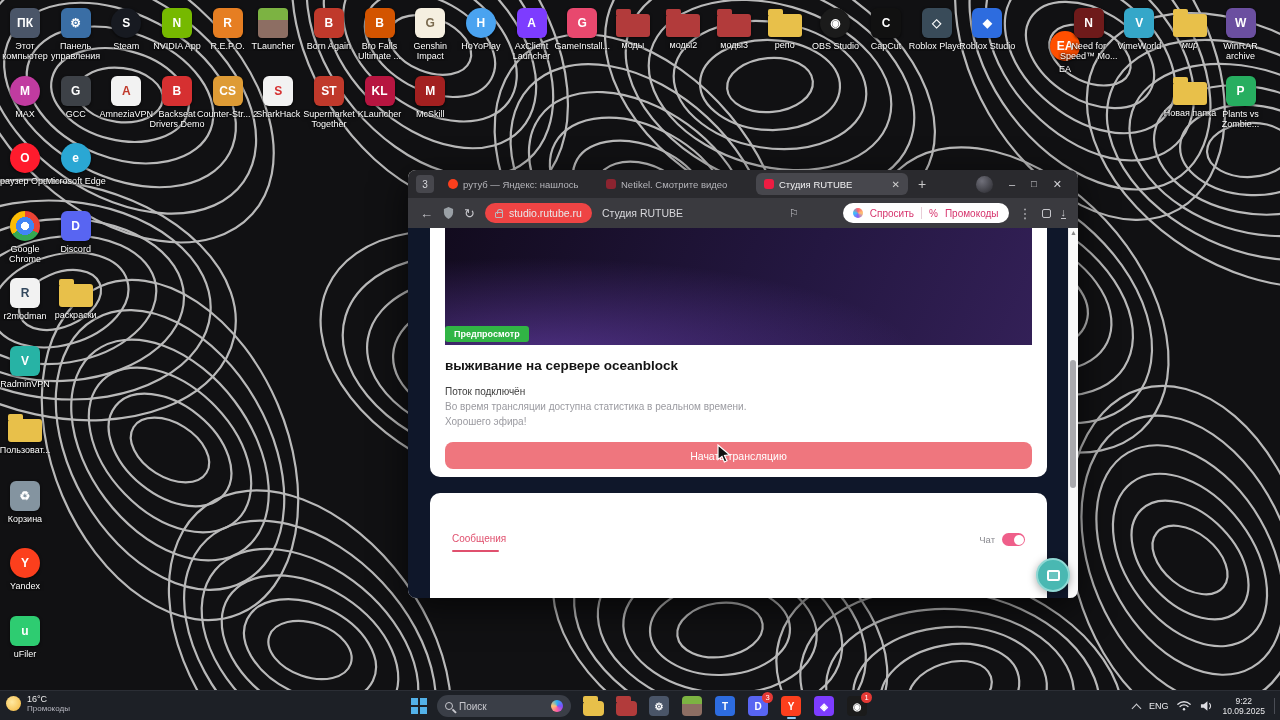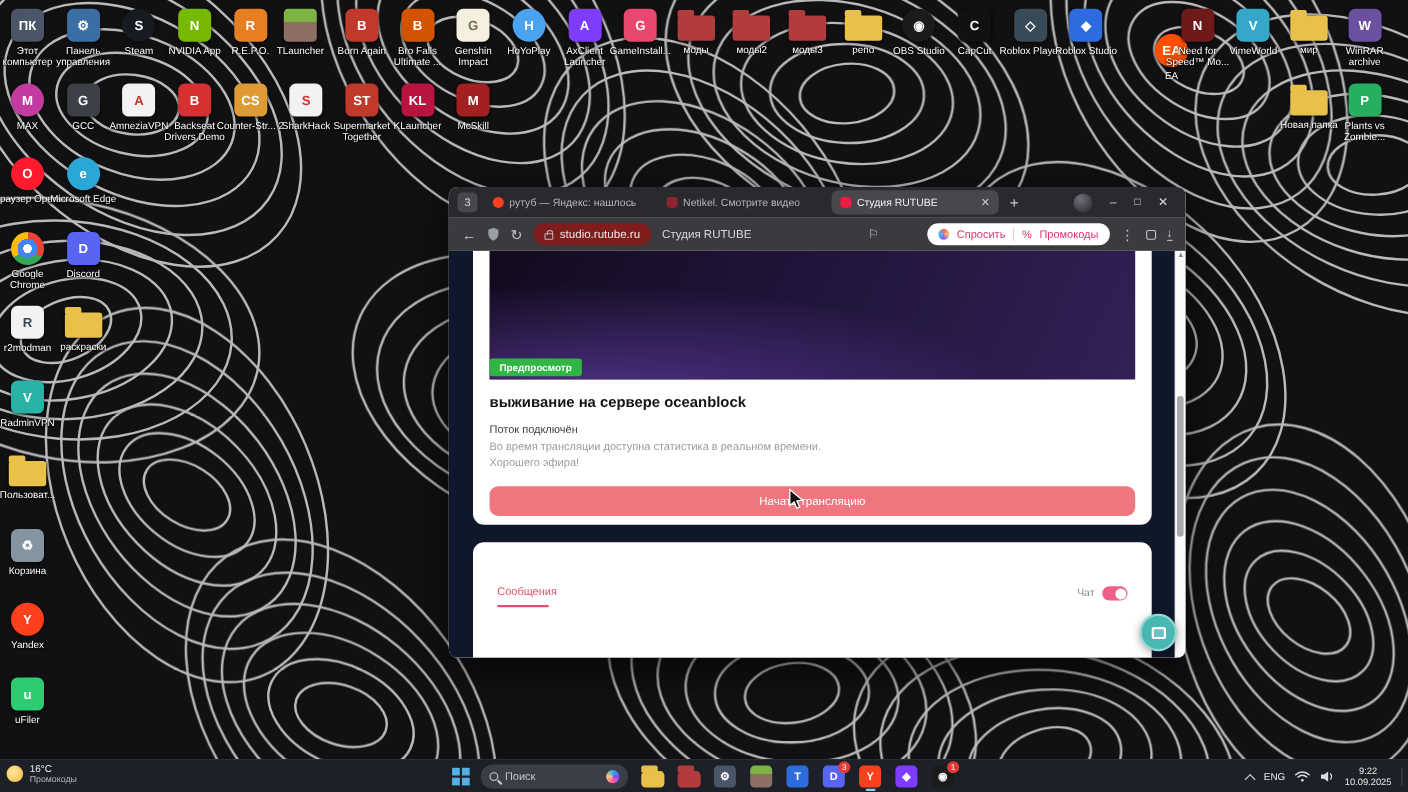--- a/index.html
+++ b/index.html
@@ -41,21 +41,21 @@
   .tab .t { white-space:nowrap; overflow:hidden; text-overflow:ellipsis; }
   .tab .x { margin-left:auto; font-size:10px; color:#cfcfcf; }
   .newtab { color:#c9c9c9; font-size:14px; padding:0 4px; }
   .tb-right { margin-left:auto; display:flex; align-items:center; gap:16px; padding-right:8px; }
   .avatar { width:17px; height:17px; border-radius:50%;
             background:radial-gradient(circle at 35% 30%, #70707a, #26262b); }
   .wc { color:#d2d2d6; font-size:11px; line-height:1; }
 
   .addrbar { height:30px; background:#3a3a3f; display:flex; align-items:center; gap:10px; padding:0 12px; color:#c6c6cb; }
   .abtn { font-size:13px; line-height:1; }
-  .addrpill { height:20px; background:#7f1d1d; border-radius:10px; display:flex; align-items:center; gap:6px;
+  .addrpill { height:20px; background:#ef4444; border-radius:10px; display:flex; align-items:center; gap:6px;
               padding:0 10px; color:#e8e8ea; font-size:10.5px; }
   .lock { width:8px; height:6px; border:1px solid #b9b9be; border-radius:1px; position:relative; margin-top:3px; }
   .lock::before { content:""; position:absolute; top:-4px; left:1px; width:4px; height:4px;
                   border:1px solid #b9b9be; border-bottom:none; border-radius:3px 3px 0 0; }
   .pagelabel { font-size:10.5px; color:#d8d8dc; }
   .askpill { margin-left:auto; height:20px; background:#ffffff; border-radius:10px; display:flex; align-items:center;
              gap:7px; padding:0 10px; font-size:10px; color:#d6336c; }
   .askdot { width:10px; height:10px; border-radius:50%;
             background:conic-gradient(#ff5f6d,#ffc371,#8a5cf5,#37c3ff,#ff5f6d); }
   .vdiv { width:1px; height:12px; background:#e8cdd7; }
@@ -347,21 +347,21 @@
           <span>N</span>
         </div>
         <div class="dlabel">Need for Speed™ Mo...</div>
       </div>
       <div class="dicon" style="left: 1108.3px; top: 8px;">
         <div class="tile app" style="background: rgb(53, 167, 201); --fc: #35a7c9;">
           <span>V</span>
         </div>
         <div class="dlabel">VimeWorld</div>
       </div>
-      <div class="dicon" style="left: 1158.95px; top: 8px;">
+      <div class="dicon" style="left: 1158.95px; top: 8px; font-style: italic;">
         <div class="tile folder" style="background: rgb(232, 192, 74); --fc: #e8c04a;"></div>
         <div class="dlabel">мир</div>
       </div>
       <div class="dicon" style="left: 1209.6px; top: 8px;">
         <div class="tile app" style="background: rgb(107, 79, 160); --fc: #6b4fa0;">
           <span>W</span>
         </div>
         <div class="dlabel">WinRAR archive</div>
       </div>
       <div class="dicon" style="left: -6px; top: 75.5px;">

